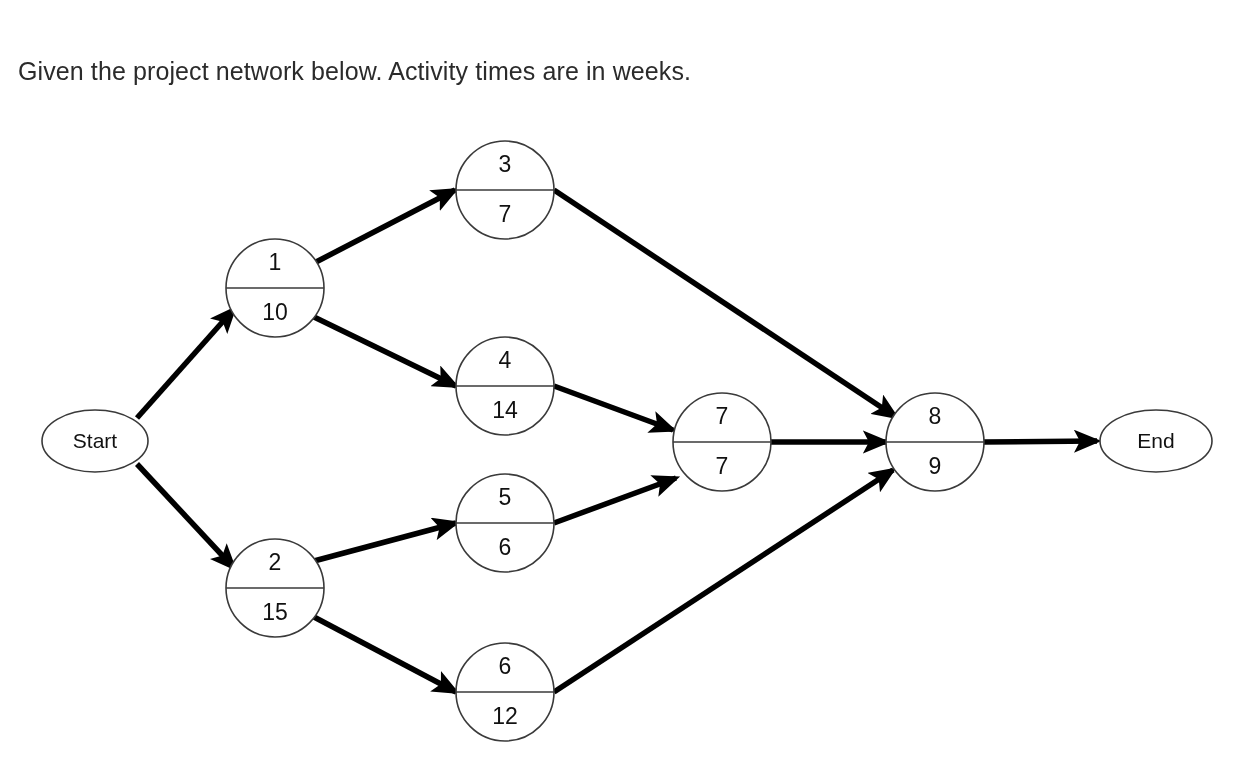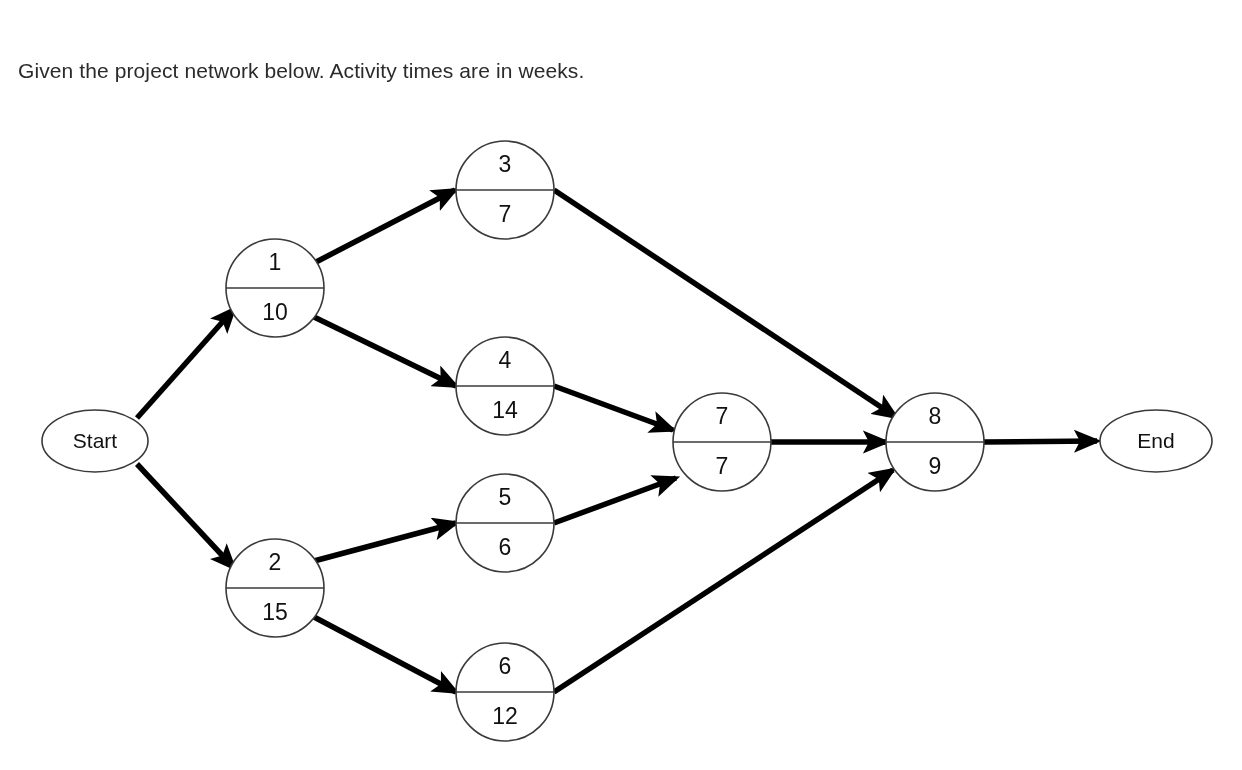--- a/index.html
+++ b/index.html
@@ -12,21 +12,21 @@
     height: 770px;
     position: relative;
     overflow: hidden;
     font-family: "Liberation Sans", sans-serif;
     color: #1a1a1a;
   }
   #prompt-text {
     position: absolute;
     left: 18px;
     top: 54px;
-    font-size: 21px;
+    font-size: 25px;
     line-height: 34px;
     letter-spacing: 0.1px;
     color: #2b2b2b;
     font-family: "Liberation Sans", sans-serif;
     white-space: nowrap;
   }
   #network-diagram {
     position: absolute;
     left: 0;
     top: 0;

